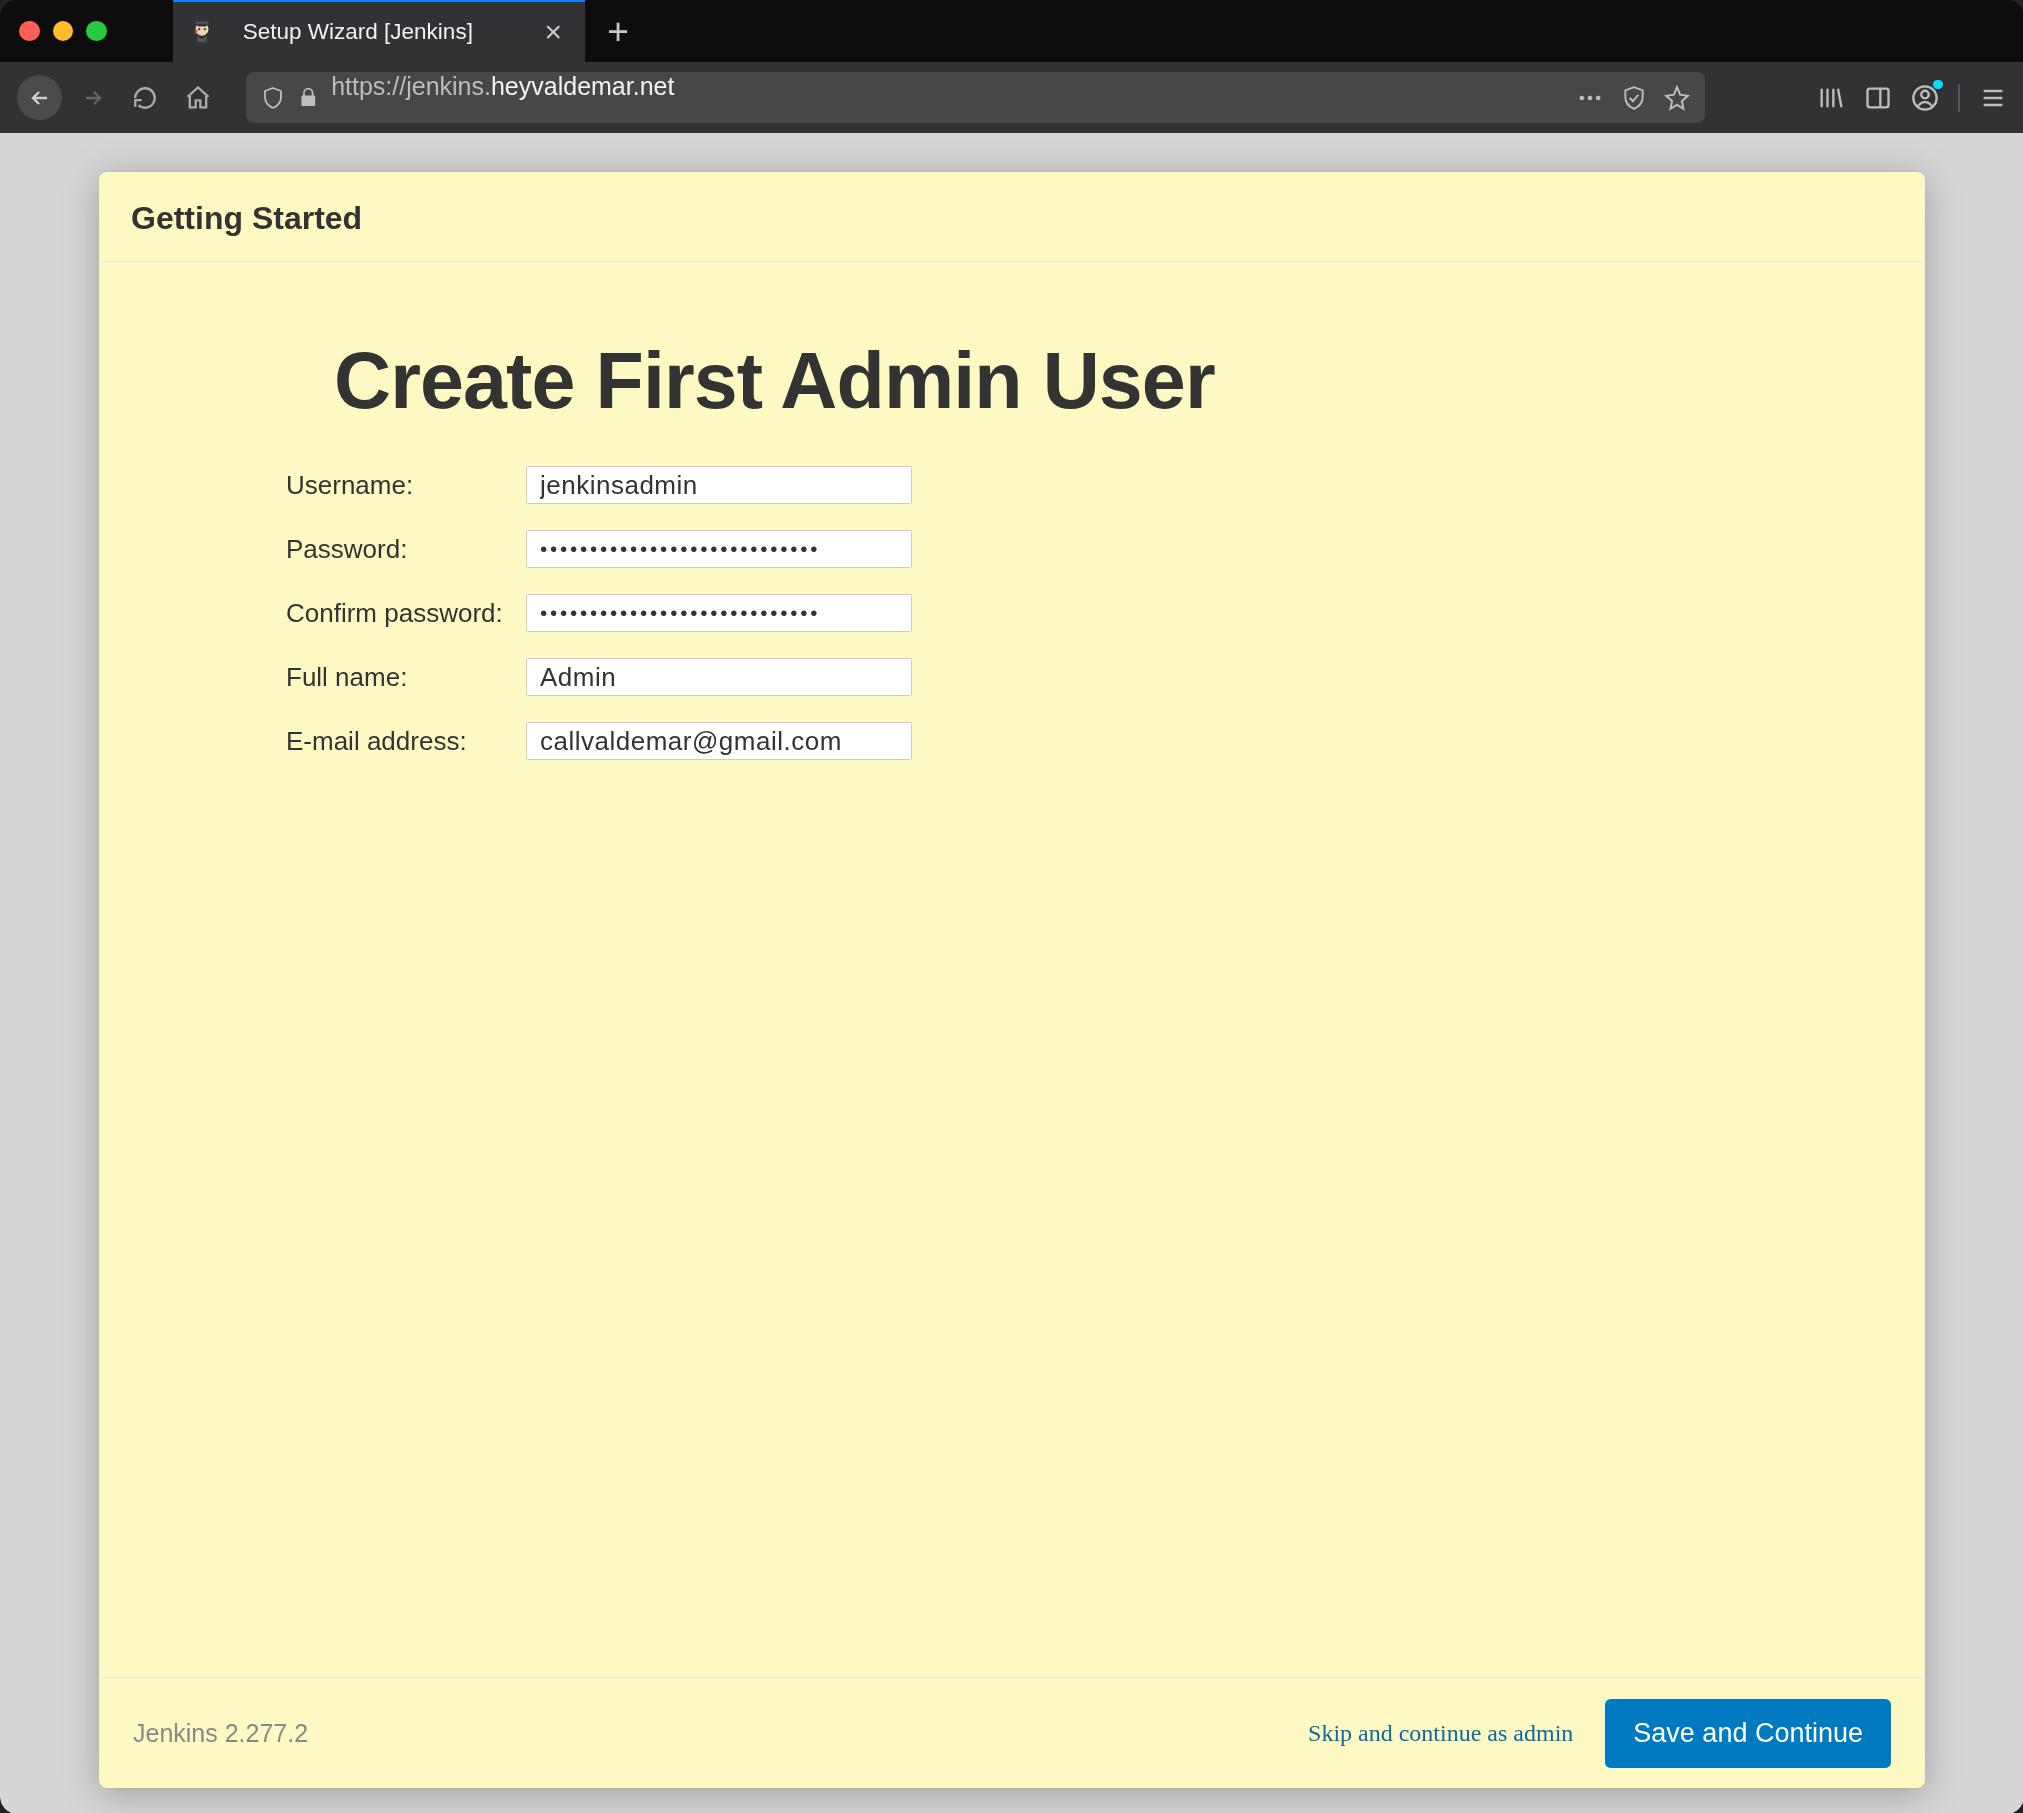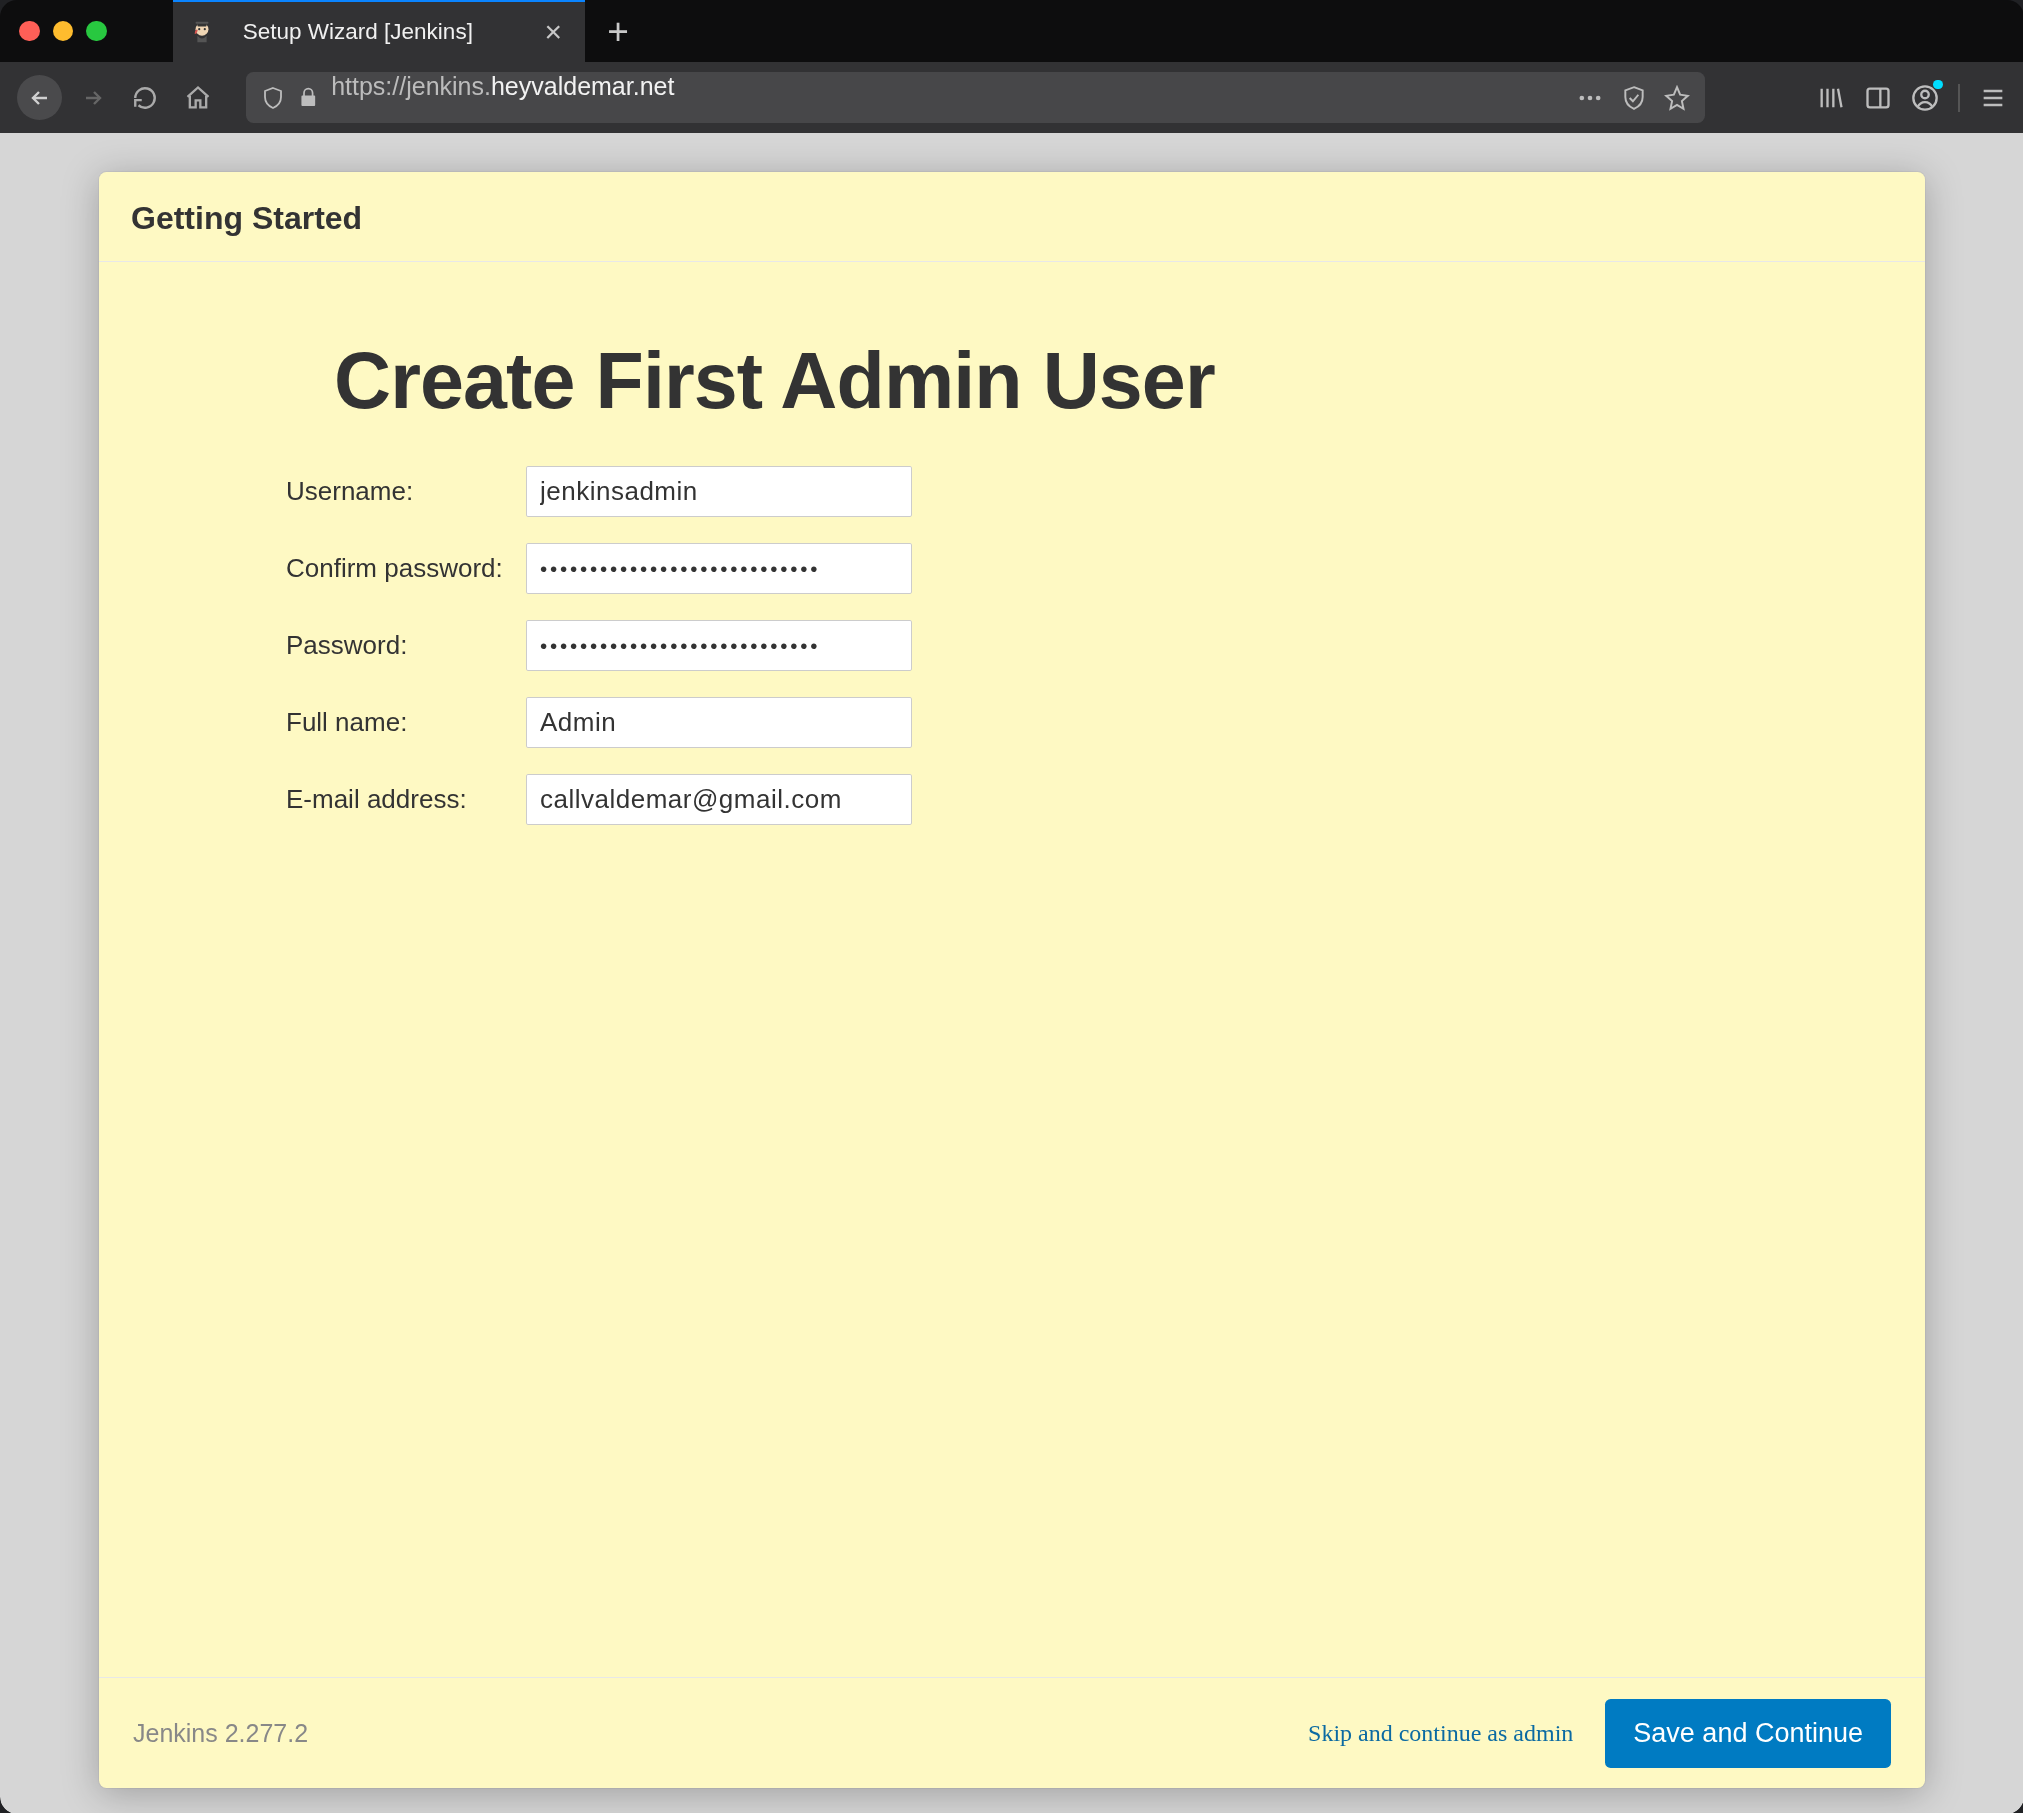--- a/index.html
+++ b/index.html
@@ -181,21 +181,21 @@
     align-items: center;
     margin-bottom: 26px;
   }
   .form-label {
     width: 240px;
     font-size: 26px;
     color: #333;
   }
   .form-input {
     width: 386px;
-    height: 51px;
+    height: 38px;
     border: 0.9px solid #cccccc;
     border-radius: 1.9px;
     padding: 0 13px;
     font-size: 26px;
     color: #333;
     font-family: inherit;
     letter-spacing: 0.5px;
   }
   .form-input[type="password"] {
     letter-spacing: 2.8px;
@@ -373,26 +373,26 @@
 
       <div class="card-body">
         <h1 class="page-title">Create First Admin User</h1>
 
         <div class="form-row">
           <label class="form-label">Username:</label>
           <input class="form-input" type="text" value="jenkinsadmin" style="">
         </div>
 
         <div class="form-row">
+          <label class="form-label">Password:</label>
+          <input class="form-input" type="password" value="••••••••••••••••••••••••••••" style="">
+        </div>
+
+        <div class="form-row">
           <label class="form-label">Confirm password:</label>
-          <input class="form-input" type="password" value="••••••••••••••••••••••••••••" style="">
-        </div>
-
-        <div class="form-row">
-          <label class="form-label">Password:</label>
           <input class="form-input" type="password" value="••••••••••••••••••••••••••••" style="">
         </div>
 
         <div class="form-row">
           <label class="form-label">Full name:</label>
           <input class="form-input" type="text" value="Admin" style="">
         </div>
 
         <div class="form-row">
           <label class="form-label">E-mail address:</label>

